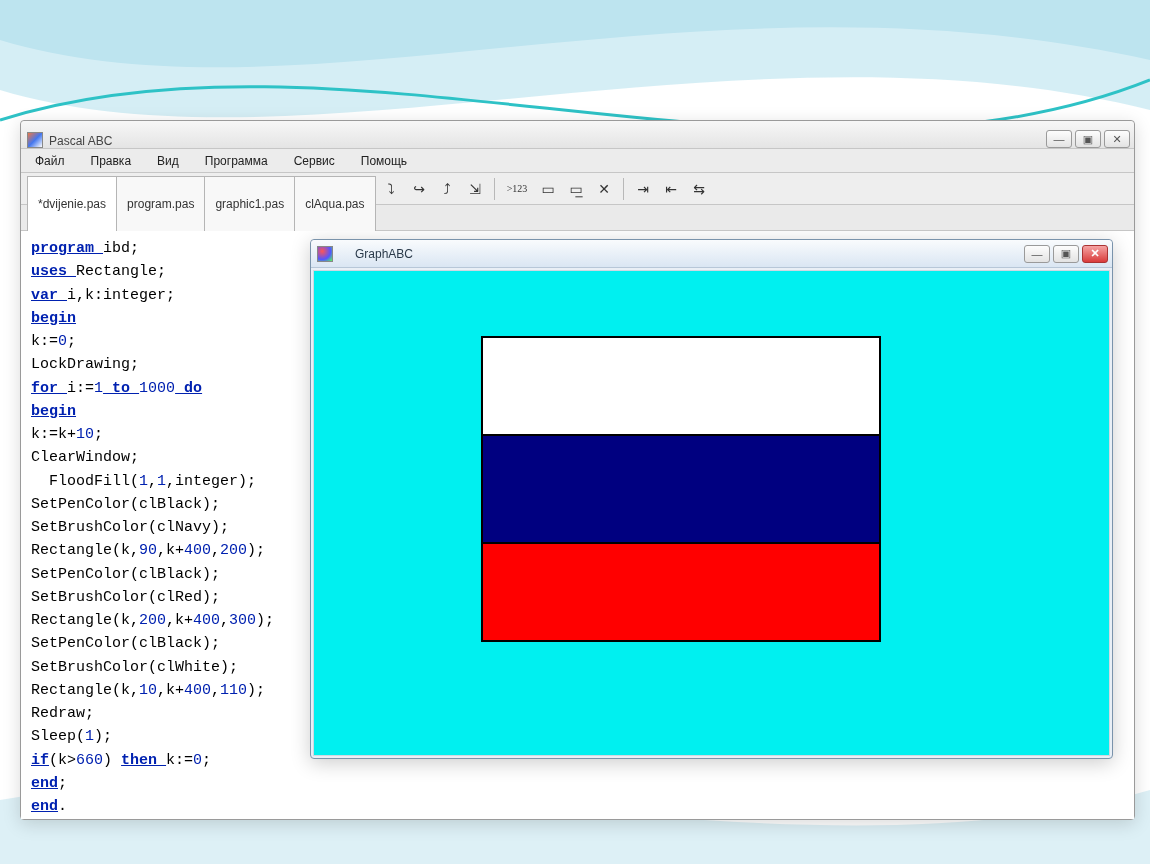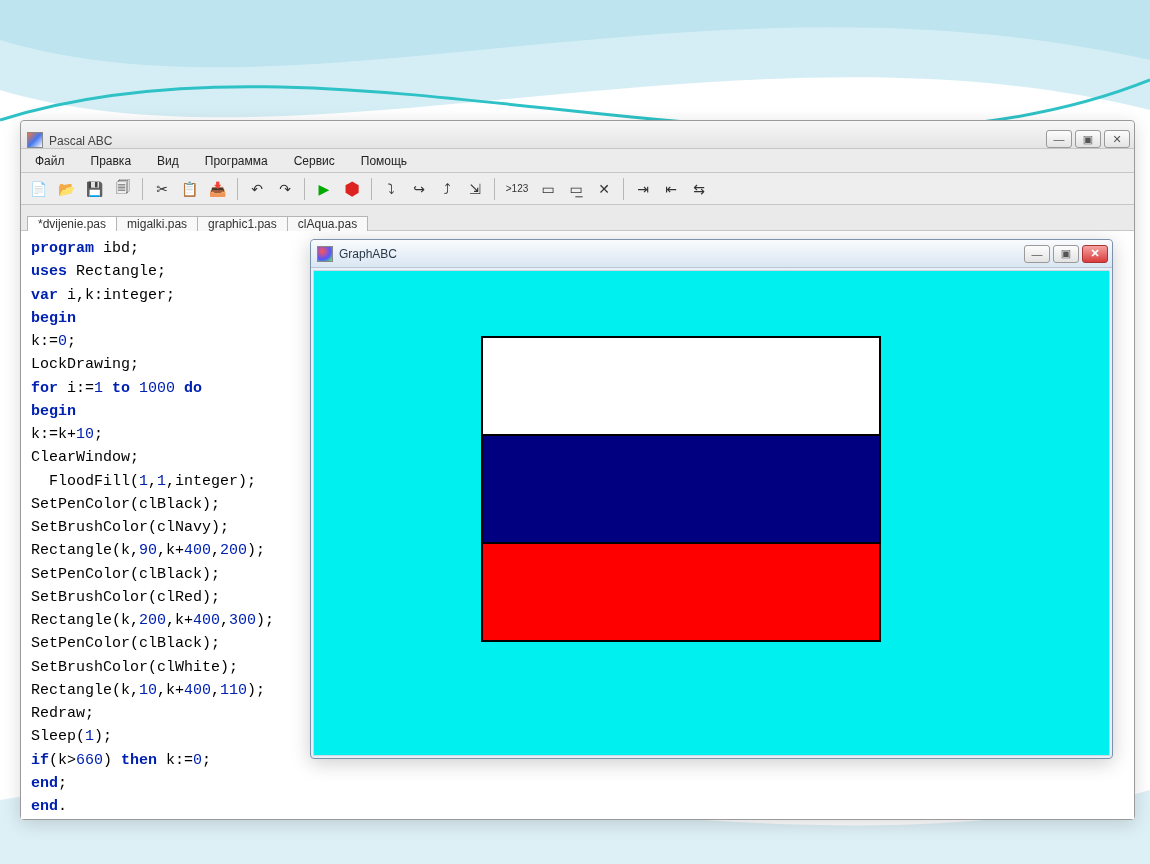--- a/index.html
+++ b/index.html
@@ -103,21 +103,21 @@
   .tabstrip {
     height: 26px;
     padding: 0 6px;
     display: flex;
     align-items: flex-end;
     background: #eaeaea;
     border-bottom: 1px solid #c6c6c6;
     gap: 0;
   }
   .file-tab {
-    padding: 0 10px;
+    padding: 20px 10px;
     border: 1px solid #b5b5b5;
     border-bottom: none;
     background: #f8f8f8;
     margin-right: -1px;
     font-size: 12px;
     color: #333;
     cursor: default;
     position: relative;
     top: 1px;
   }
@@ -134,21 +134,21 @@
     width: 280px;
     height: 100%;
     padding: 6px 10px;
     font-family: Consolas, 'Courier New', monospace;
     font-size: 15px;
     line-height: 1.55;
     white-space: pre;
     overflow: auto;
     color: #000;
   }
-  .kw { color: #0021b0; font-weight: bold; }
+  .kw { color: #0021b0; font-weight: bold; text-decoration: underline; }
   .num { color: #0021b0; }
   .child-window {
     position: absolute;
     left: 289px;
     top: 8px;
     width: 803px;
     height: 520px;
     border: 1px solid #7a93ab;
     border-radius: 4px;
     box-shadow: 0 4px 20px rgba(0,0,0,.2);
@@ -158,20 +158,21 @@
     z-index: 5;
   }
   .child-titlebar {
     height: 28px;
     display: flex;
     align-items: center;
     padding: 0 4px 0 6px;
     background: linear-gradient(#f9fbfd,#dae6f3);
     border-bottom: 1px solid #b7c7d8;
     border-radius: 4px 4px 0 0;
+    gap: 16px;
   }
   .child-titlebar .app-icon {
     width: 16px; height: 16px;
     background: radial-gradient(circle at 30% 30%, #f55, #55f 60%, #5f5);
     border: 1px solid #888;
     margin-right: 6px;
   }
   .child-titlebar .title-text { color: #2a3a4a; }
   .canvas-area {
     flex: 1;
@@ -231,33 +232,33 @@
       <div class="tool-btn">↷</div>
       <div class="tool-sep"></div>
       <div class="tool-btn" style="color: rgb(0, 170, 0);">▶</div>
       <div class="tool-btn" style="color: rgb(221, 34, 34); font-size: 18px;">⬢</div>
       <div class="tool-sep"></div>
       <div class="tool-btn">⤵</div>
       <div class="tool-btn">↪</div>
       <div class="tool-btn">⤴</div>
       <div class="tool-btn">⇲</div>
       <div class="tool-sep"></div>
-      <div class="tool-btn" style="font-size: 10px; width: 30px;">&gt;123</div>
+      <div class="tool-btn" style="font-size: 10px; width: 30px; font-family: Liberation Serif, serif;">&gt;123</div>
       <div class="tool-btn">▭</div>
       <div class="tool-btn">▭̲</div>
       <div class="tool-btn">✕</div>
       <div class="tool-sep"></div>
       <div class="tool-btn">⇥</div>
       <div class="tool-btn">⇤</div>
       <div class="tool-btn">⇆</div>
     </div>
 
   <div class="tabstrip" id="tabstrip">
       <div class="file-tab active">*dvijenie.pas</div>
-      <div class="file-tab">migalki.pas</div>
+      <div class="file-tab">program.pas</div>
       <div class="file-tab">graphic1.pas</div>
       <div class="file-tab">clAqua.pas</div>
     </div>
 
   <div class="editor-area">
 
     <div class="code-pane" id="codepane"><span class="kw">program </span><span>ibd;
 </span><span class="kw">uses </span><span>Rectangle;
 </span><span class="kw">var </span><span>i,k:integer;
 </span><span class="kw">begin

